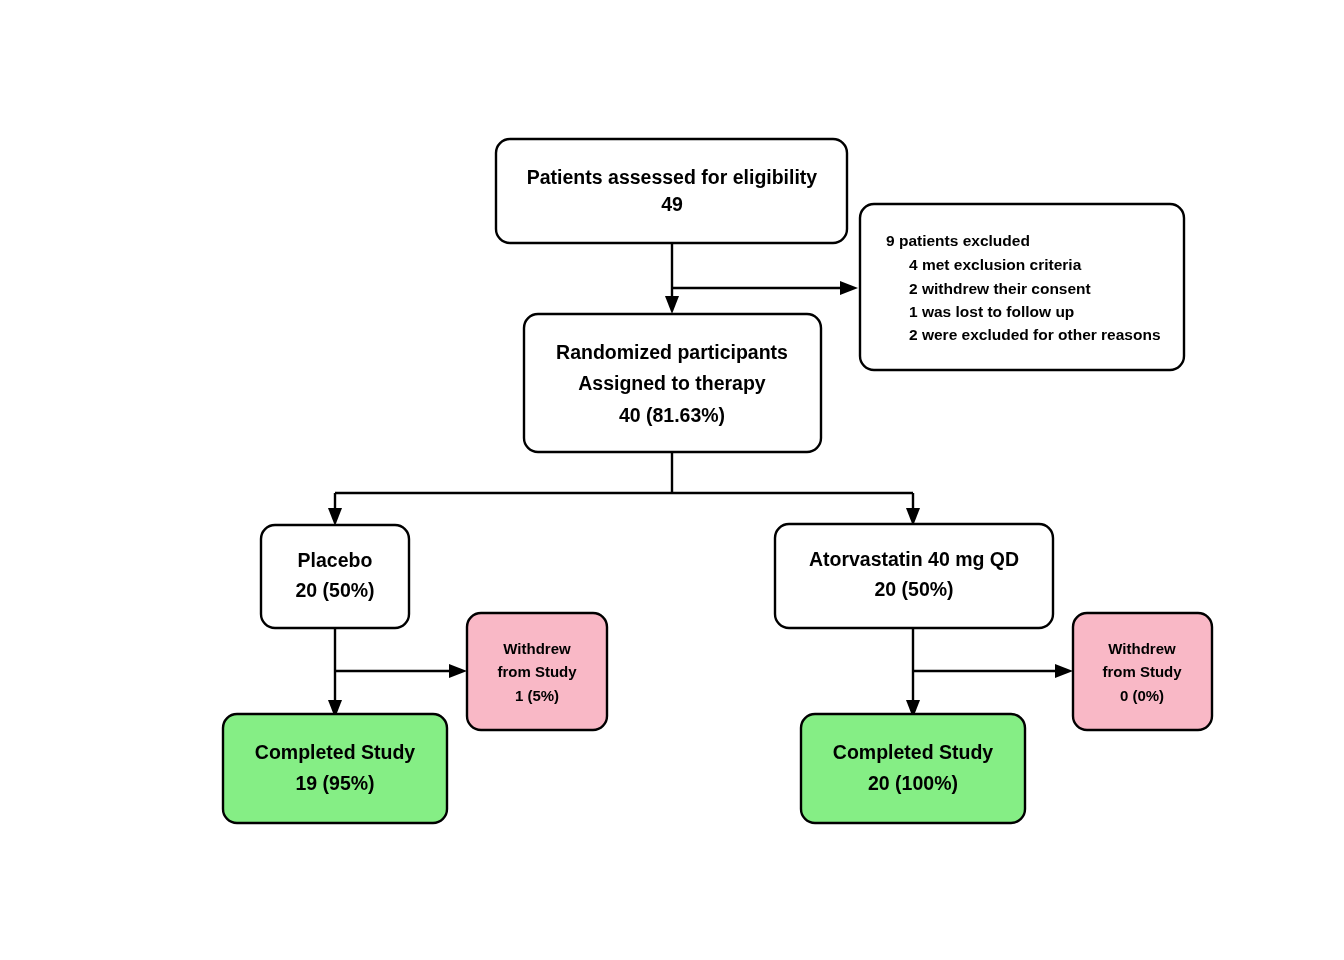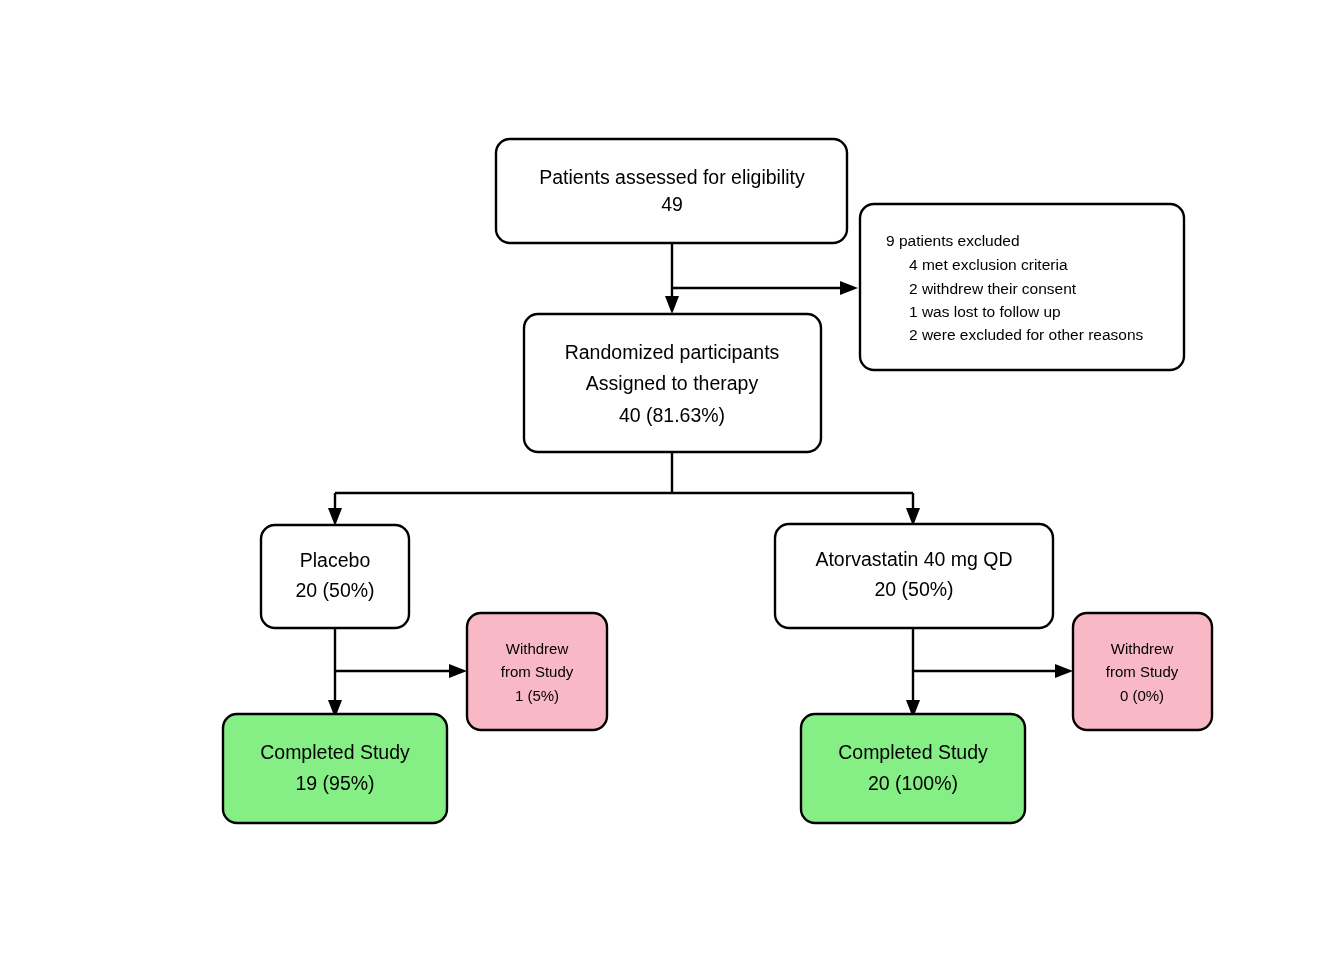--- a/index.html
+++ b/index.html
@@ -12,20 +12,21 @@
     width: 1344px;
     height: 960px;
     font-family: "Liberation Sans", sans-serif;
     color: #000000;
     overflow: hidden;
   }
   #flow-root {
     position: relative;
     width: 1344px;
     height: 960px;
+    font-weight: bold;
   }
   svg.flow-canvas {
     position: absolute;
     top: 0;
     left: 0;
     width: 1344px;
     height: 960px;
     display: block;
   }
   .node-rect {

